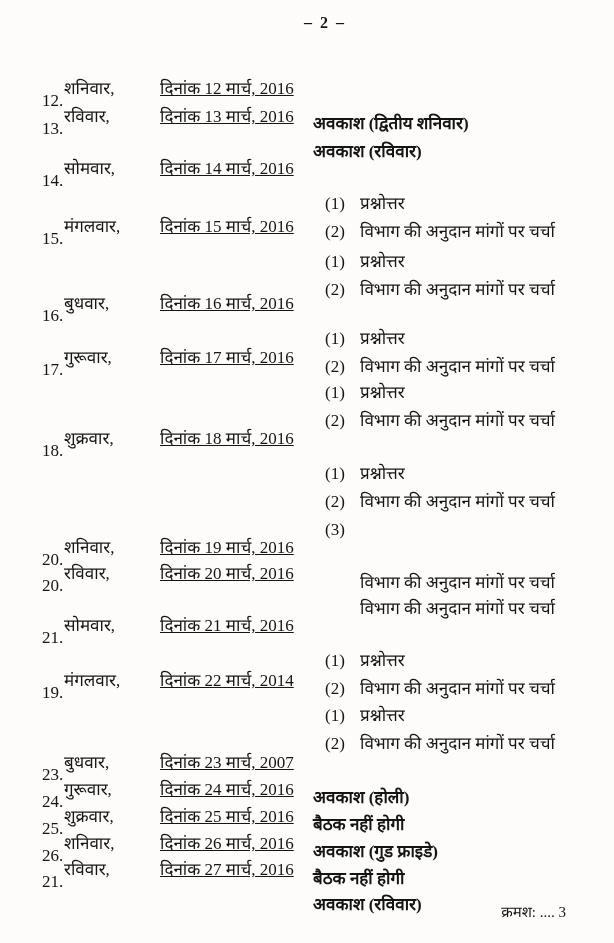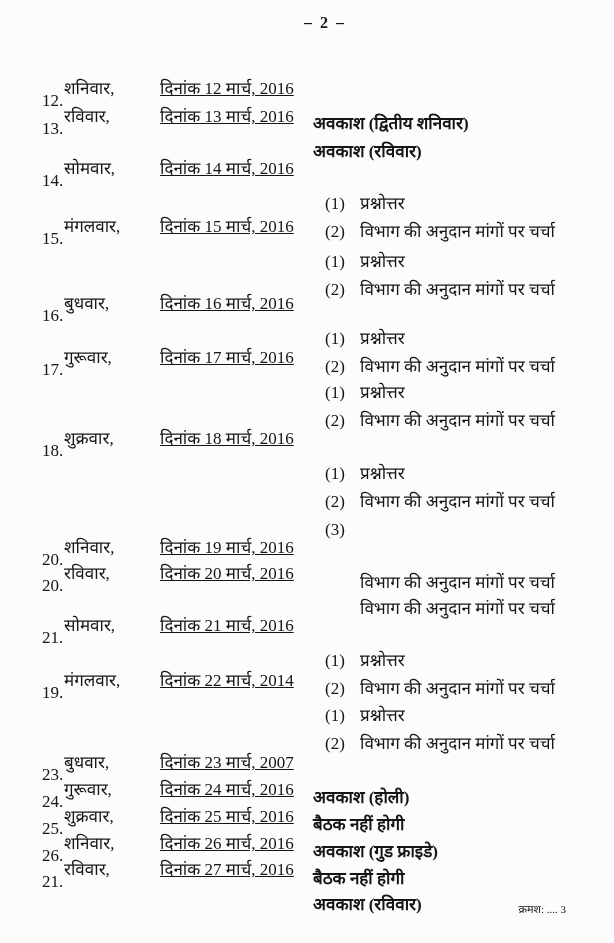--- a/index.html
+++ b/index.html
@@ -77,21 +77,21 @@
   .agenda-line.bold {
     font-weight: bold;
   }
   .agenda-line.indent {
     padding-left: 47px;
   }
   .footer {
     position: absolute;
     top: 901px;
     right: 48px;
-    font-size: 11px;
+    font-size: 15px;
     white-space: nowrap;
   }
 </style>
 </head>
 <body>
 
 <div class="page">
   <div class="page-num">– 2 –</div>
 
   <div id="rows">

